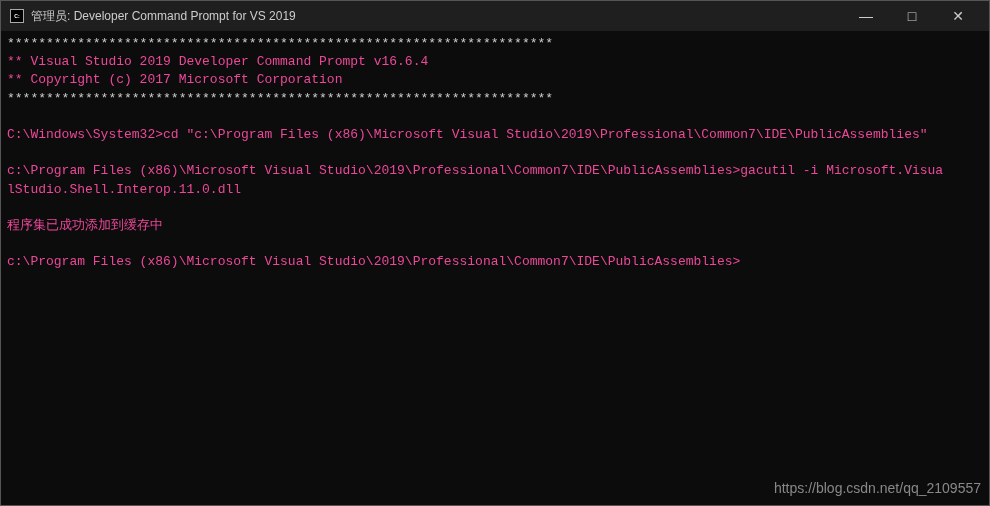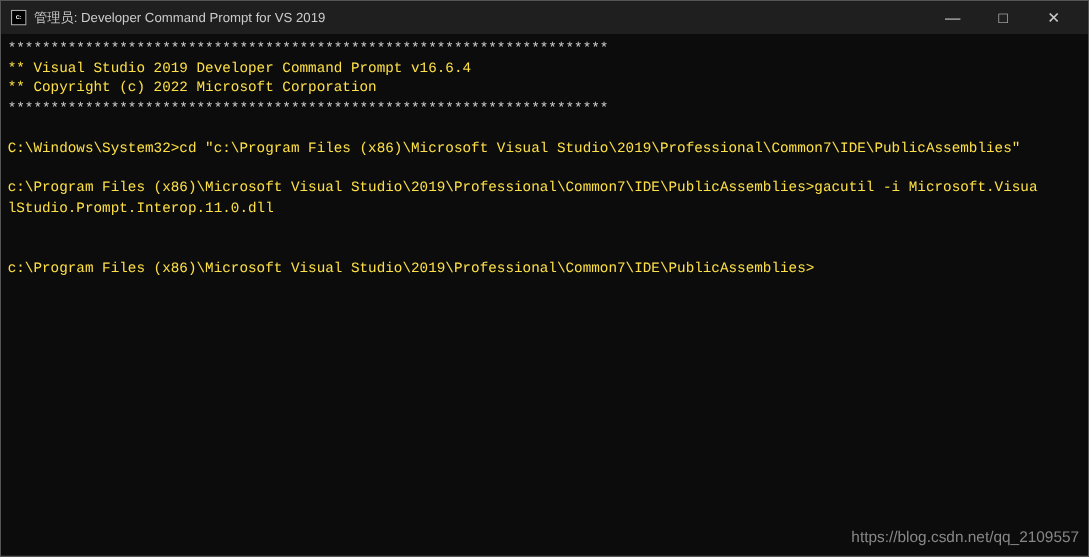--- a/index.html
+++ b/index.html
@@ -94,21 +94,21 @@
       font-family: 'Consolas', 'Courier New', monospace;
       font-size: 13px;
       line-height: 1.4;
       padding: 4px 6px;
       overflow: hidden;
       position: relative;
     }
 
     .terminal-line {
       white-space: pre;
-      color: #fde047;
+      color: #ec4899;
     }
 
     .separator-line {
       color: #cccccc;
     }
 
     .watermark {
       position: absolute;
       bottom: 6px;
       right: 8px;
@@ -131,26 +131,27 @@
     <div class="title-bar-buttons">
       <button class="title-btn">—</button>
       <button class="title-btn">□</button>
       <button class="title-btn close">✕</button>
     </div>
   </div>
 
   <div class="terminal-body">
     <div class="terminal-line separator-line">**********************************************************************</div>
     <div class="terminal-line">** Visual Studio 2019 Developer Command Prompt v16.6.4</div>
-    <div class="terminal-line">** Copyright (c) 2022 Microsoft Corporation</div>
+    <div class="terminal-line">** Copyright (c) 2017 Microsoft Corporation</div>
     <div class="terminal-line separator-line">**********************************************************************</div>
     <div class="terminal-line">&nbsp;</div>
     <div class="terminal-line">C:\Windows\System32&gt;cd "c:\Program Files (x86)\Microsoft Visual Studio\2019\Professional\Common7\IDE\PublicAssemblies"</div>
     <div class="terminal-line">&nbsp;</div>
     <div class="terminal-line">c:\Program Files (x86)\Microsoft Visual Studio\2019\Professional\Common7\IDE\PublicAssemblies&gt;gacutil -i Microsoft.Visua</div>
-    <div class="terminal-line">lStudio.Prompt.Interop.11.0.dll</div>
+    <div class="terminal-line">lStudio.Shell.Interop.11.0.dll</div>
     <div class="terminal-line">&nbsp;</div>
+    <div class="terminal-line">程序集已成功添加到缓存中</div>
     <div class="terminal-line">&nbsp;</div>
     <div class="terminal-line">c:\Program Files (x86)\Microsoft Visual Studio\2019\Professional\Common7\IDE\PublicAssemblies&gt;</div>
 
     <div class="watermark">https://blog.csdn.net/qq_2109557</div>
   </div>
 </div>
 
 </body></html>

